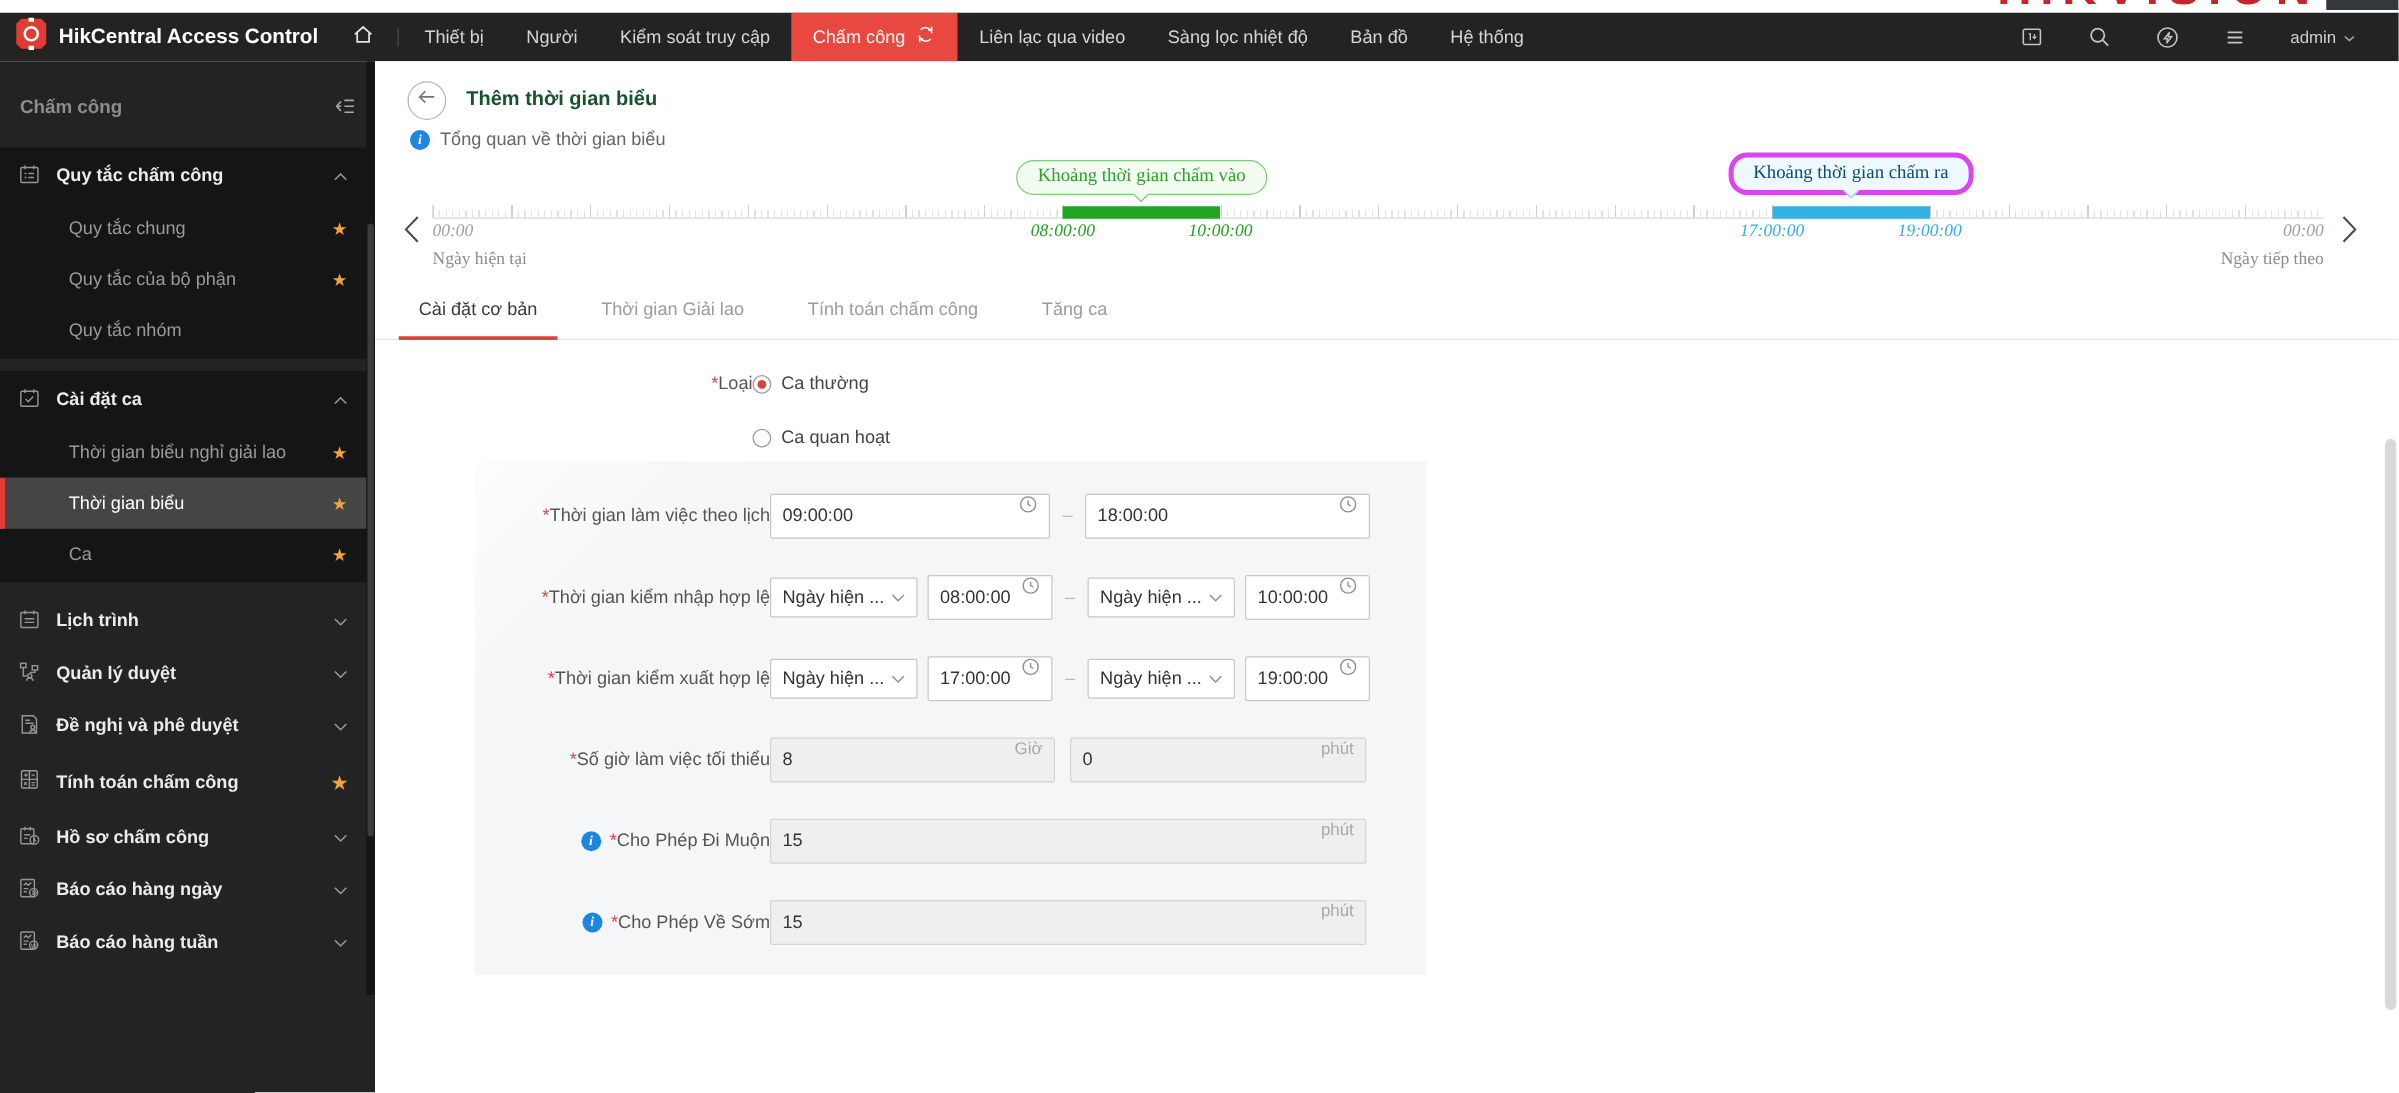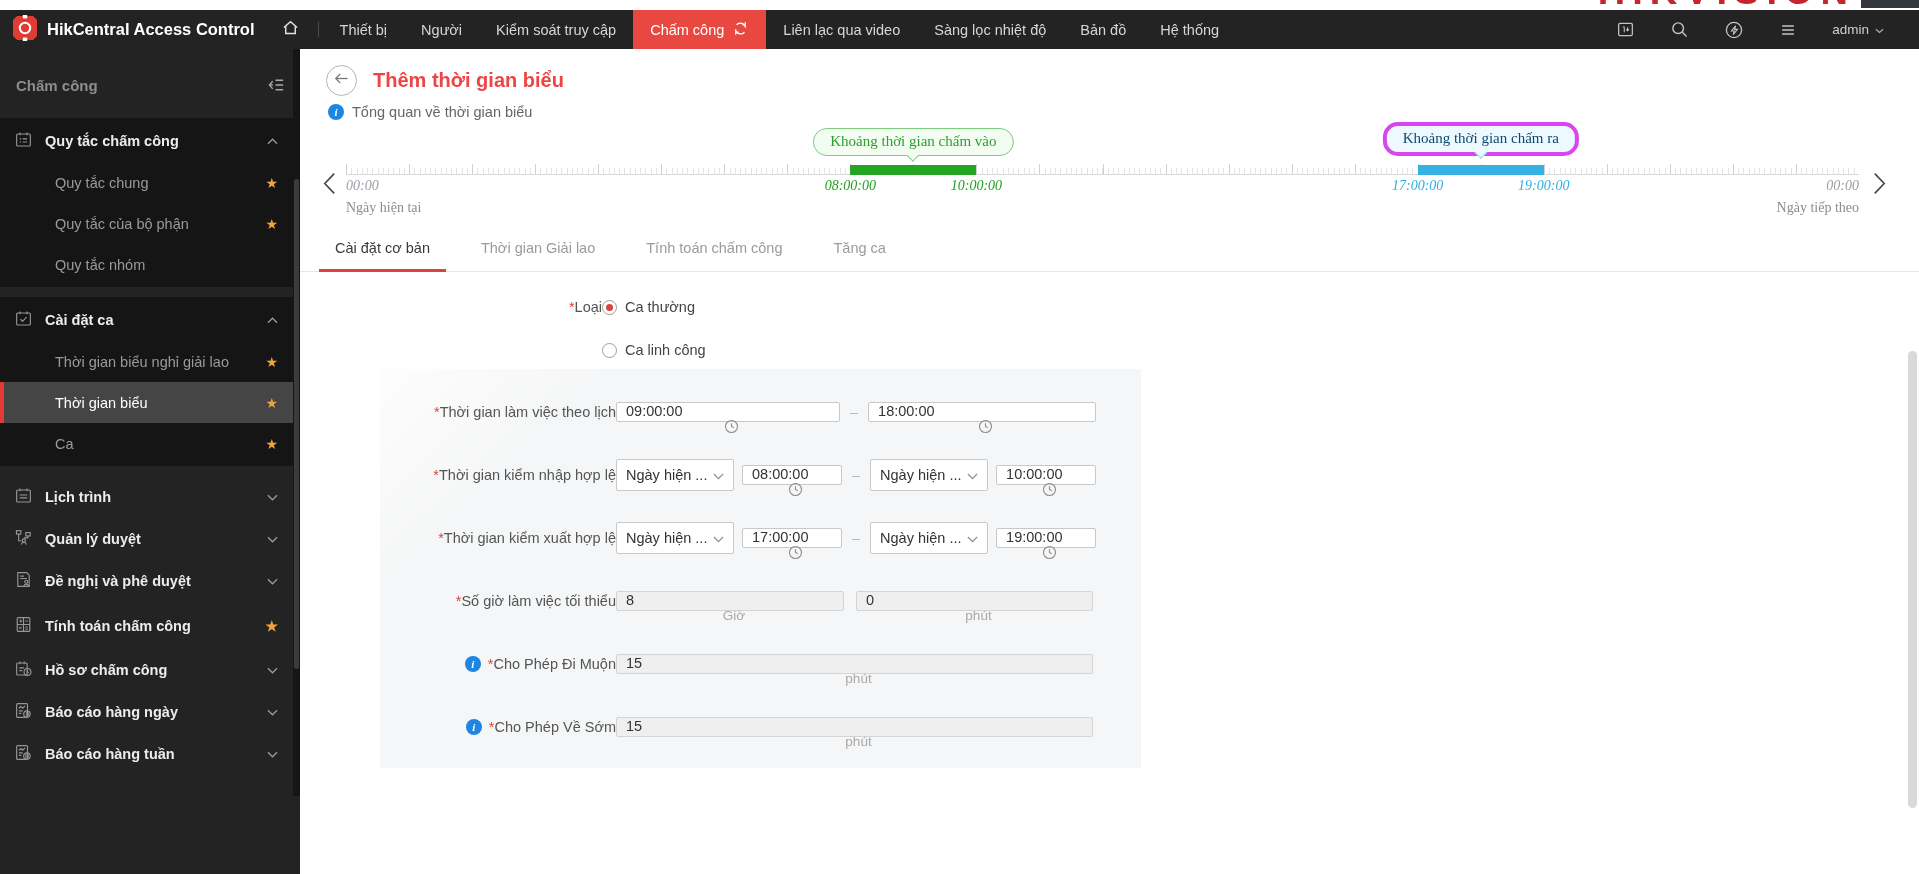--- a/index.html
+++ b/index.html
@@ -46,21 +46,21 @@
   .chev { margin-left:auto; display:flex; }
   .si { fill:none; stroke:#969696; stroke-width:1.2; width:19px; height:19px; flex:none; }
   .side-track { position:absolute; right:0; top:0; width:7px; height:747px; background:#161616; }
   .side-thumb { position:absolute; right:1px; top:130px; width:5px; height:490px; background:#3c3c3c; border-radius:3px; cursor:pointer; }
 
   
   .content { flex:1; position:relative; background:#fff; overflow:hidden; }
   .content-header { display:flex; align-items:center; gap:16px; padding:14px 0 0 26px; height:48px; }
   .back-btn { width:31px; height:31px; border:1px solid #b5b5b5; border-radius:50%;
     display:flex; align-items:center; justify-content:center; cursor:pointer; flex:none; }
-  .page-title { font-size:20px; color:#ef4444; }
+  .page-title { font-size:16px; color:#14532d; }
   .overview-row { display:flex; align-items:center; gap:8px; padding-left:28px; margin-top:7px;
     font-size:14.5px; color:#666; }
   .info-i { width:16px; height:16px; border-radius:50%; background:#1d86e0; color:#fff; flex:none;
     display:flex; align-items:center; justify-content:center; font-size:11px; font-weight:bold;
     font-family:"Liberation Serif", serif; font-style:italic; }
   .info-i::after { content:"i"; }
 
   
   .timeline { position:relative; margin:4px 60px 0 46px;text-align:right; }
   .tl-badges { position:relative; height:38px; }
@@ -96,22 +96,22 @@
   .form { margin-top:18px; font-size:14.5px; color:#555; }
   .frow { display:flex; align-items:center; min-height:34px; }
   .frow.mb { margin-bottom:18px; }
   .flabel { width:302px; flex:none; display:flex; align-items:center; justify-content:flex-end;
     gap:7px; padding-right:0; text-align:right; }
   .req { color:#e0403a; }
   .panel { margin-left:80px; width:761px; background:linear-gradient(135deg,#fdfdfd 0%,#f5f6f7 20%); padding:26px 0 24px; }
   .panel .flabel { width:236px; }
   .panel .frow { margin-bottom:29px; }
   .panel .frow:last-child { margin-bottom:0; }
-  .inp { height:20px; border:1px solid #c8c8c8; border-radius:2px; background:#fff;
-    display:flex; align-items:center; padding:0 9px; color:#333;flex-direction:column; }
+  .inp { height:36px; border:1px solid #c8c8c8; border-radius:2px; background:#fff;
+    display:flex; padding:0 9px; color:#333; }
   .inp input { border:none; outline:none; background:transparent; font:inherit; color:inherit; width:100%; min-width:0; padding:0; }
   .inp.gray { background:#efefef; border-color:#d4d4d4; }
   .inp .icn { display:flex; flex:none; margin-left:6px; }
   .unit { color:#a9a9a9; font-size:13.5px; flex:none; margin-left:8px; }
   .dash { color:#b9b9b9; margin:0 10px; }
   .sel { height:32px; border:1px solid #c8c8c8; border-radius:2px; background:#fff;
     display:flex; align-items:center; padding:0 9px; color:#333; gap:6px; cursor:pointer; }
   .sel .txt { flex:1; overflow:hidden; white-space:nowrap; } .w477{width:477px} .w224{width:224px} .w228{width:228px}
   .w237{width:237px} .w118{width:118px; flex:none} .w100{width:100px; flex:none}
   .g8 { width:8px; flex:none; } .g12 { width:12px; flex:none; }
@@ -455,21 +455,21 @@
         <div class="radio-row">
           <span class="radio checked"></span>
           <span>Ca thường</span>
         </div>
       </div>
       <div class="frow type-row2">
         <div class="flabel"></div>
         <div class="gap"></div>
         <div class="radio-row">
           <span class="radio"></span>
-          <span>Ca linh công</span>
+          <span>Ca quan hoạt</span>
         </div>
       </div>
 
       <div class="panel">
 
         <div class="frow">
           <div class="flabel">
               <span><span class="req">*</span><span>Thời gian làm việc theo lịch</span></span>
             </div>
           <div class="gap"></div>

